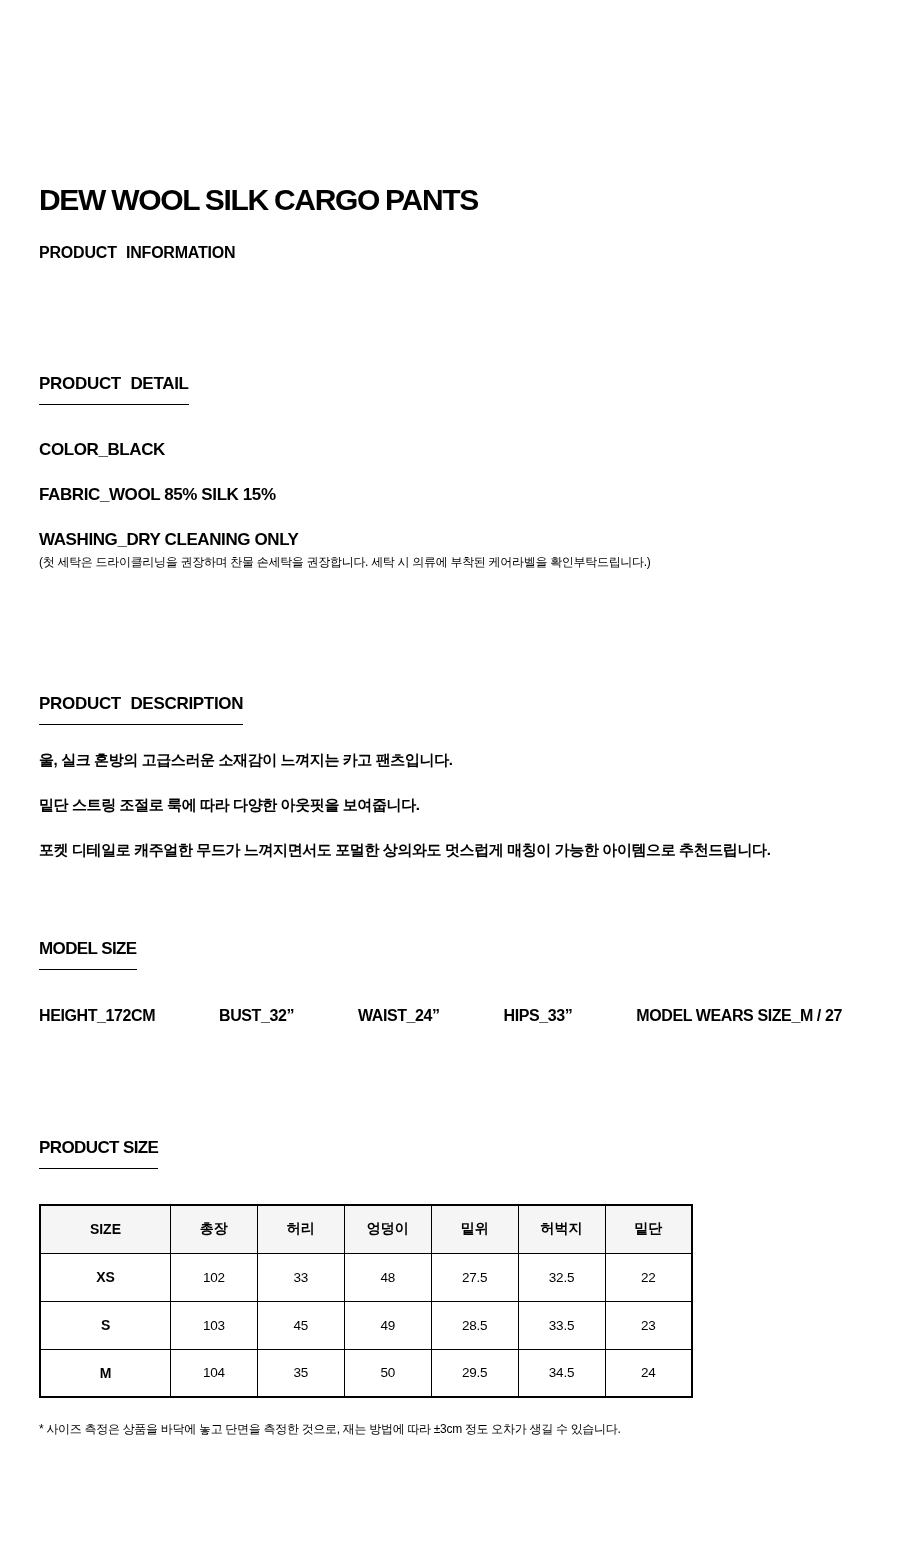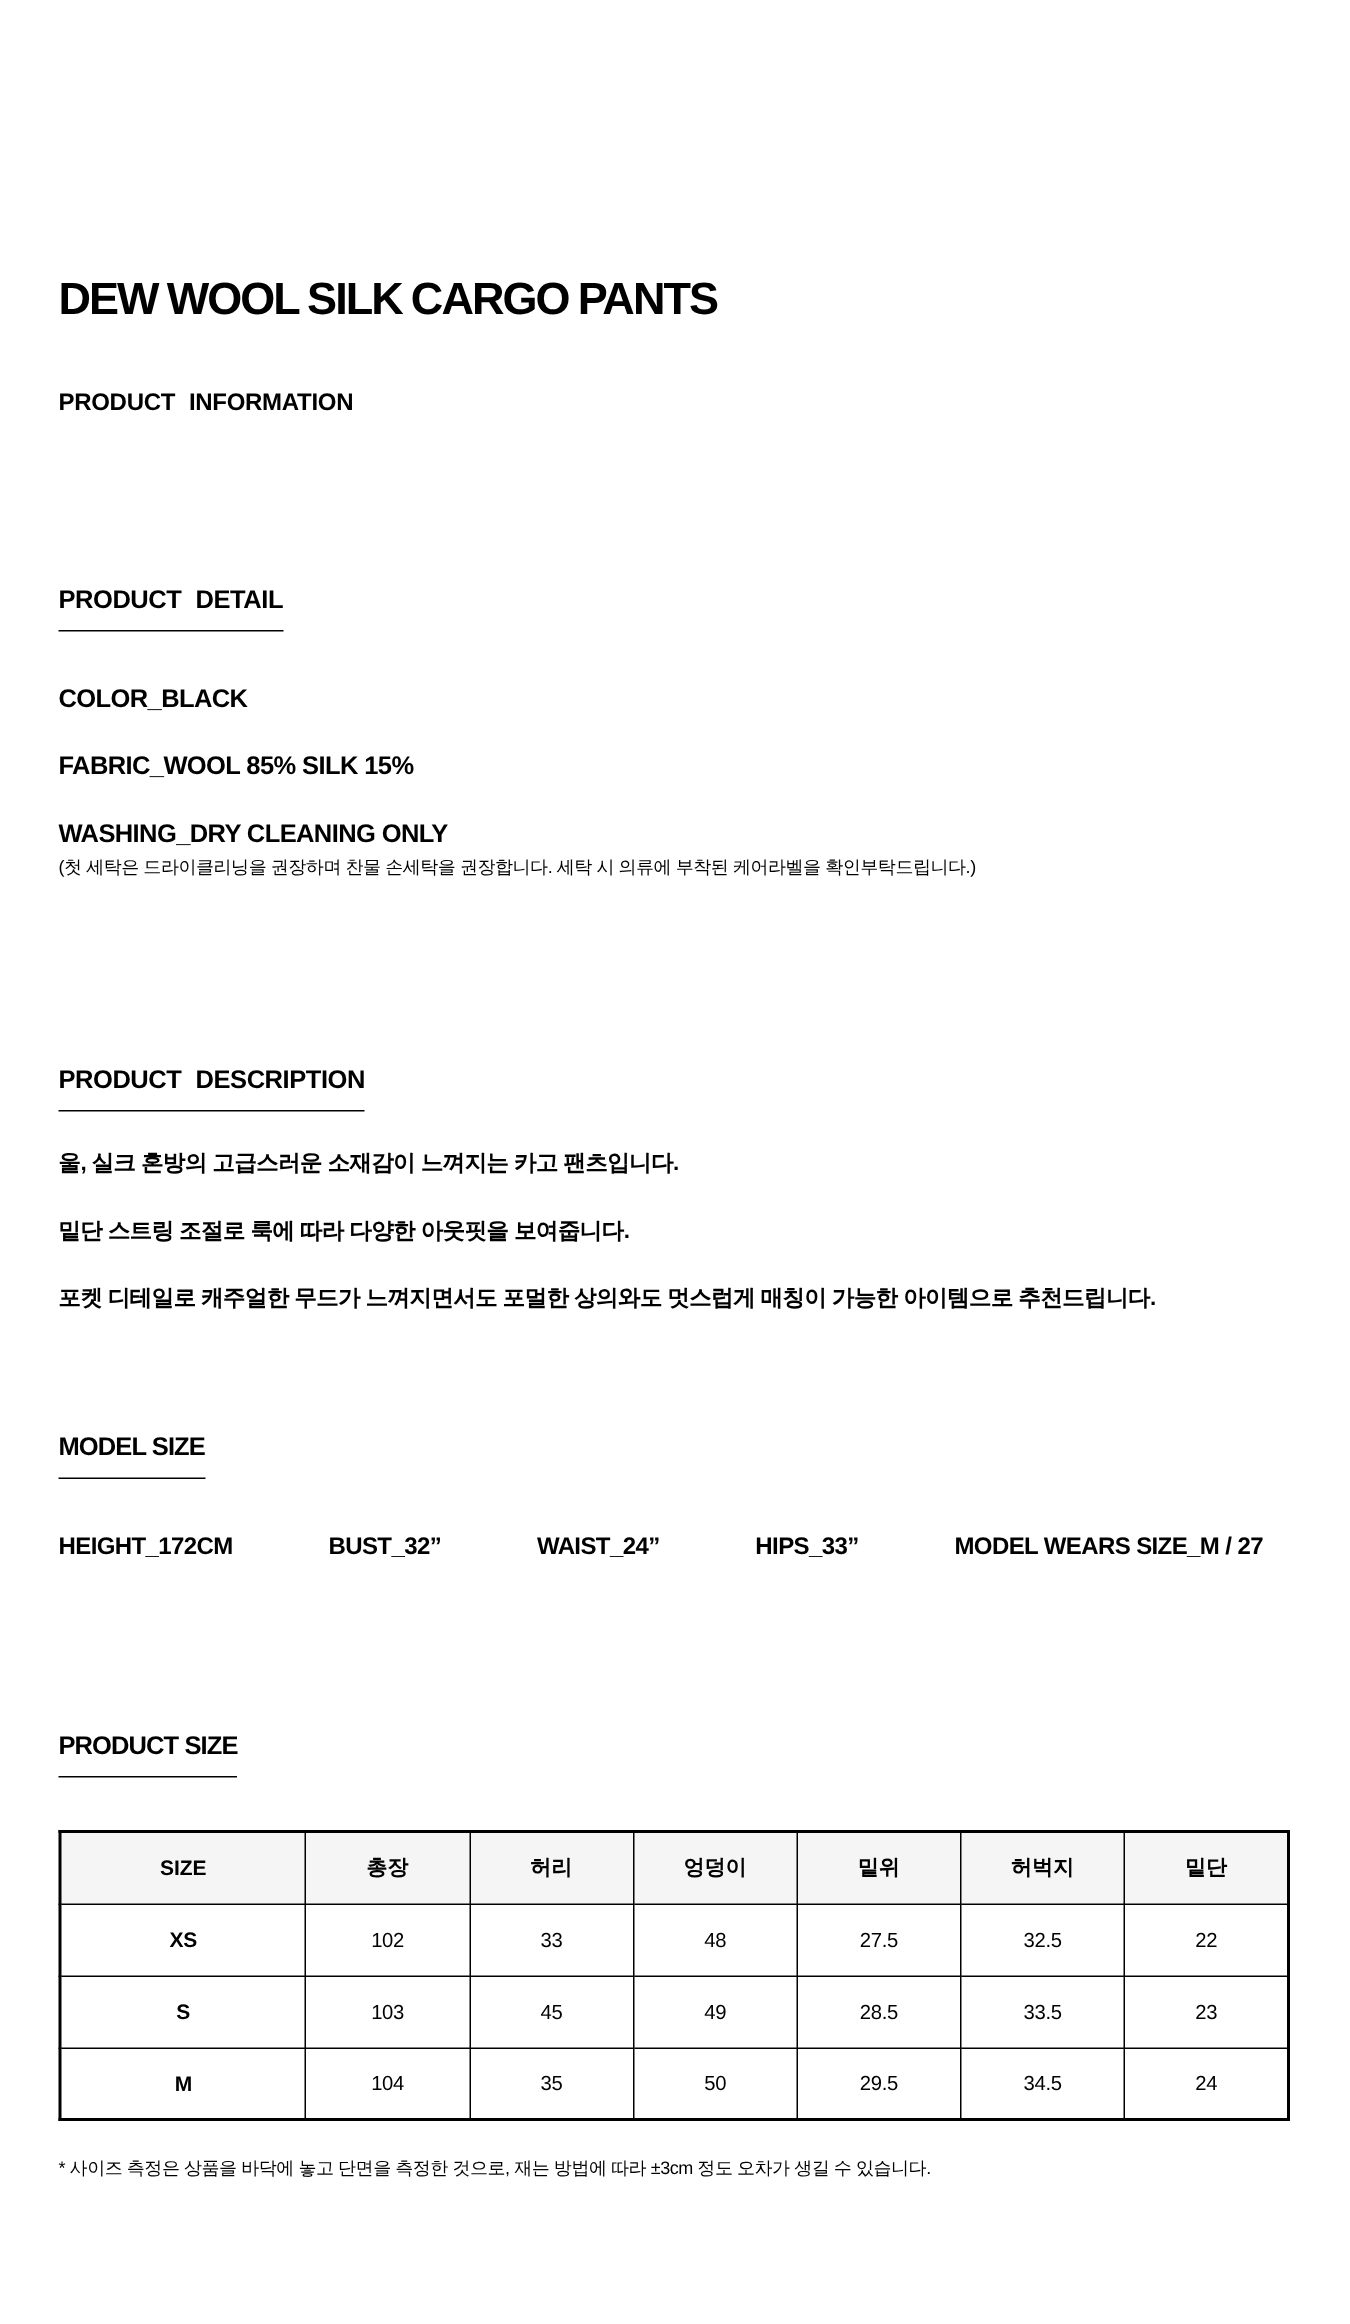--- a/index.html
+++ b/index.html
@@ -15,21 +15,21 @@
     padding: 183px 58px 0 39px;
   }
   .page-title {
     font-size: 30px;
     font-weight: 700;
     letter-spacing: -1.3px;
     word-spacing: -1px;
     line-height: 1.1;
   }
   .page-subtitle {
-    margin-top: 44px;
+    margin-top: 28px;
     font-size: 16px;
     font-weight: 700;
     letter-spacing: -0.2px;
     word-spacing: 5px;
   }
   .section-heading {
     display: inline-block;
     font-size: 17px;
     font-weight: 700;
     letter-spacing: -0.3px;
@@ -76,21 +76,21 @@
     font-weight: 700;
     letter-spacing: -0.4px;
     line-height: 19px;
     white-space: nowrap;
     justify-content: space-between;
   }
 
   .sec-size { margin-top: 113px; }
   .size-table {
     margin-top: 35px;
-    width: 821px;
+    width: 654px;
     border-collapse: collapse;
     border: 2px solid #000;
     table-layout: fixed;
   }
   .size-table th, .size-table td {
     border: 1px solid #000;
     height: 48px;
     text-align: center;
     vertical-align: middle;
   }

